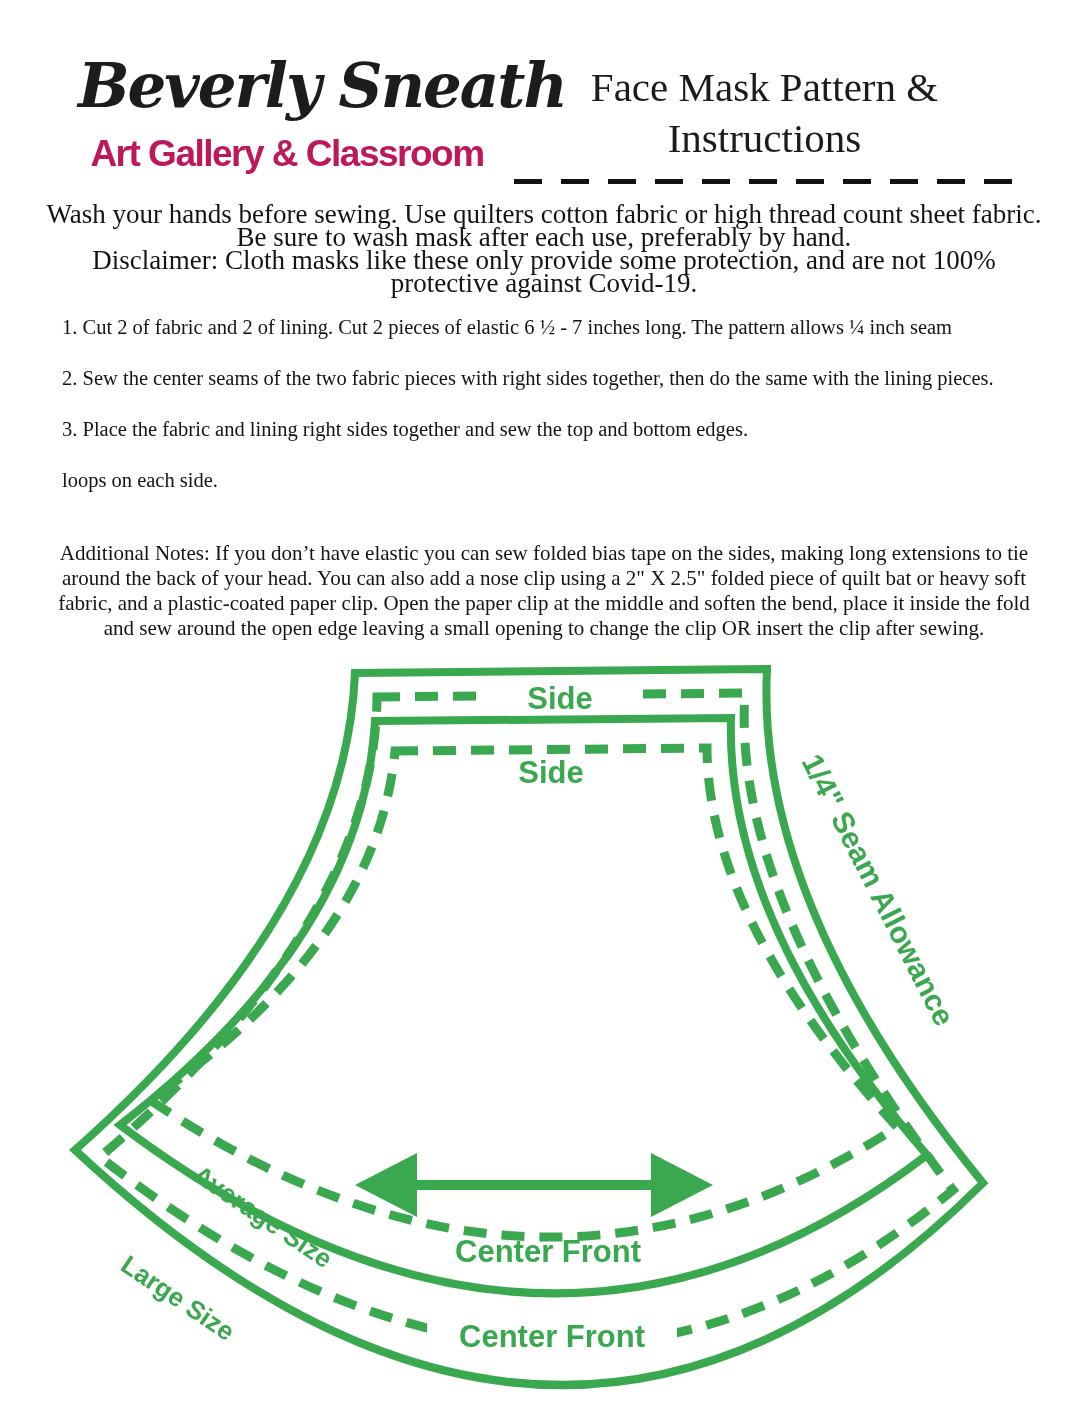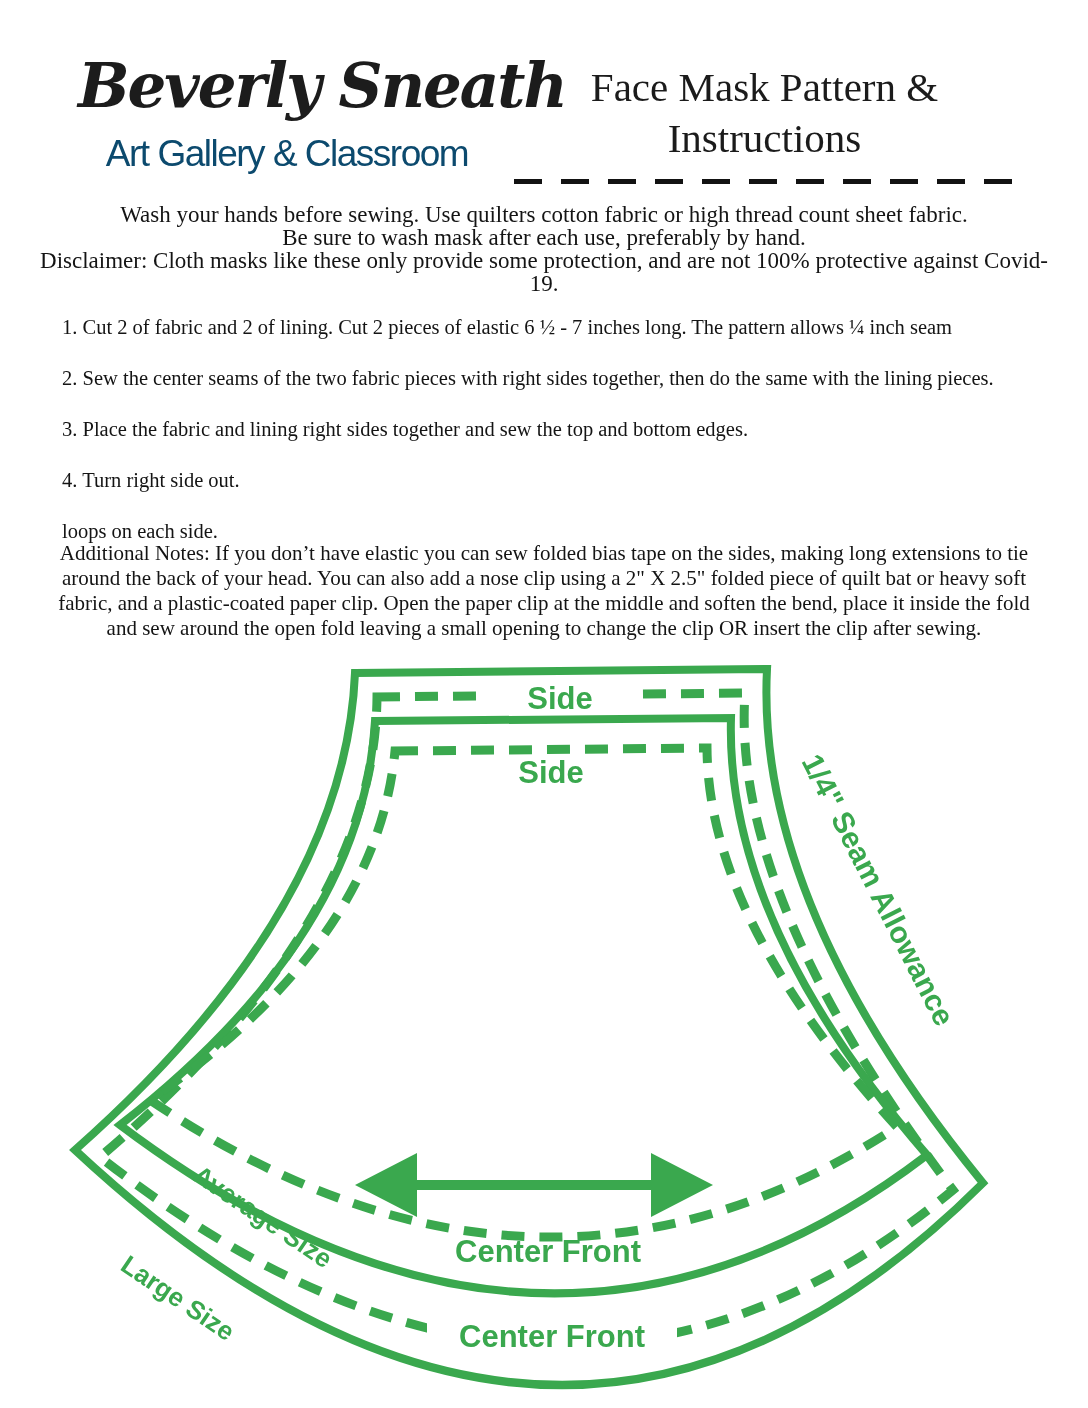--- a/index.html
+++ b/index.html
@@ -7,35 +7,35 @@
     width:1088px;height:1408px;position:relative;background:#ffffff;
     overflow:hidden;font-family:"Liberation Serif",serif;color:#141414;
   }
   
   .logo{position:absolute;left:78px;top:38px;width:418px;text-align:center;}
   .logo-script{
     font-family:"DejaVu Serif",serif;font-style:italic;font-weight:700;
     font-size:61px;line-height:96px;color:#1c1c1c;letter-spacing:-2px;white-space:nowrap;
   }
   .logo-sub{
-    font-family:"Liberation Sans",sans-serif;font-weight:400;font-size:37px;
-    line-height:40px;letter-spacing:-1.5px;color:#0c4a6e;white-space:nowrap;
+    font-family:"Liberation Sans",sans-serif;font-weight:700;font-size:37px;
+    line-height:40px;letter-spacing:-1.5px;color:#be185d;white-space:nowrap;
   }
   .doc-title{
     position:absolute;left:512px;top:62px;width:505px;text-align:center;
     font-family:"Liberation Serif",serif;font-size:41px;line-height:51px;color:#1b1b1b;
   }
   .title-dashes{
     position:absolute;left:514px;top:179px;width:500px;height:5px;
     background:repeating-linear-gradient(to right,#121212 0 28px,transparent 28px 47px);
   }
   
   .intro{
     position:absolute;left:39px;top:203px;width:1010px;text-align:center;
-    font-size:23px;line-height:23px;
+    font-size:27px;line-height:23px;
   }
   .steps{position:absolute;left:62px;top:287px;width:992px;font-size:20.5px;line-height:21px;}
   .step{margin-bottom:13px;margin-top:30px;}
   .notes{
     position:absolute;left:39px;top:541px;width:1010px;text-align:center;
     font-size:21px;line-height:25px;
   }
   .em{}
   
   .pattern-svg{position:absolute;left:55px;top:645px;}
@@ -67,32 +67,29 @@
   <div class="step">
     <div>1.  Cut 2 of fabric and 2 of lining.  Cut 2 pieces of elastic 6 ½ - 7 inches long. The pattern allows ¼ inch seam</div>
   </div>
   <div class="step">
     <div>2. Sew the center seams of the two fabric pieces with right sides together, then do the same with the lining pieces.</div>
   </div>
   <div class="step">
     <div>3. Place the fabric and lining right sides together and sew the top and bottom edges.</div>
   </div>
   <div class="step">
-    <div>4. Turn right side out.</div>
-  </div>
-  <div class="step">
     <div>loops on each side.</div>
   </div>
 </div>
 
 <div class="notes">
   <div>Additional Notes: If you don’t have elastic you can sew folded bias tape on the sides, making long extensions to tie</div>
   <div>around the back of your head. You can also add a nose clip using a 2" X 2.5" folded piece of quilt bat or heavy soft</div>
   <div>fabric, and a plastic-coated paper clip. Open the paper clip at the middle and soften the bend, place it inside the fold</div>
-  <div>and sew around the open fold leaving a small opening to change the clip OR insert the clip after sewing.</div>
+  <div>and sew around the open edge leaving a small opening to change the clip OR insert the clip after sewing.</div>
 </div>
 
 <svg class="pattern-svg" width="980" height="763" viewBox="0 0 980 763">
 
   <g fill="none" stroke="#3aa84e">
     <path stroke-width="8" d="M 300,28 L 712,24 Q 700,259 928,538 Q 506,958 20,505 Q 290,266 300,28 Z"></path>
     <path stroke-width="9" stroke-dasharray="23 15" d="M 322,52 L 690,48 Q 676,253 898,545 Q 504,871 45,512 Q 320,278 322,52 Z"></path>
     <path stroke-width="8" d="M 320,76 L 676,73 Q 670,278 872,510 Q 491,801 65,480 Q 308,291 320,76 Z"></path>
     <path stroke-width="9" stroke-dasharray="23 15" d="M 340,106 L 652,103 Q 653,275 842,482 Q 481,715 95,455 Q 322,297 340,106 Z"></path>
   </g>

